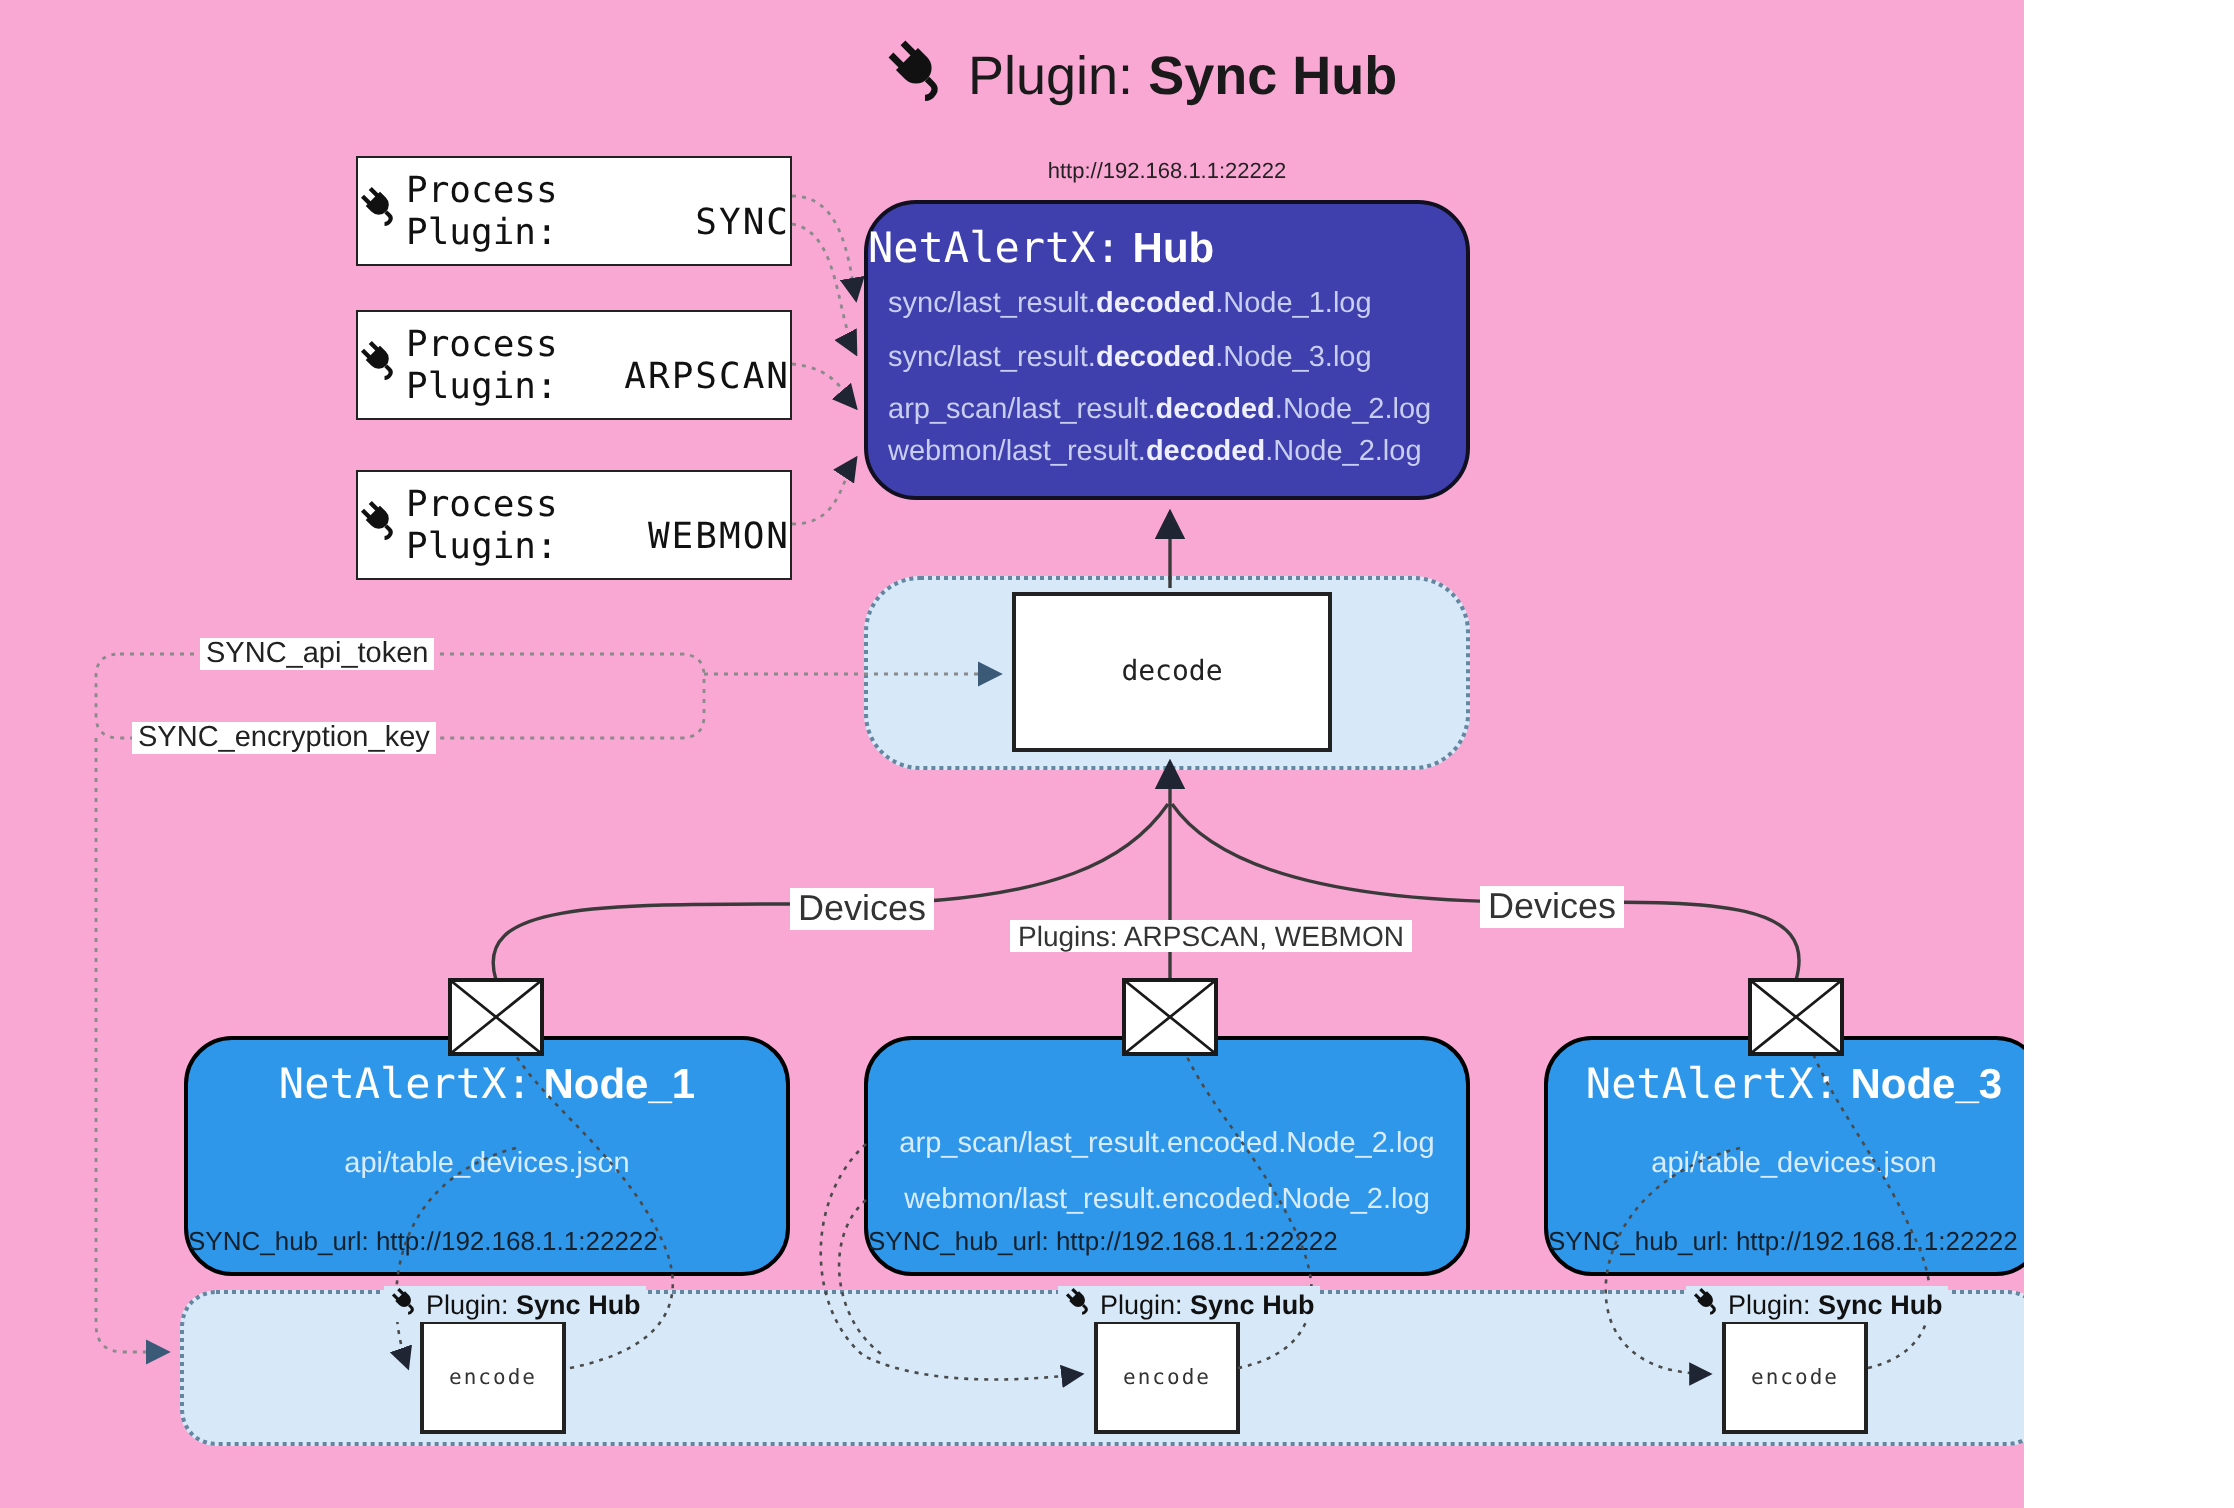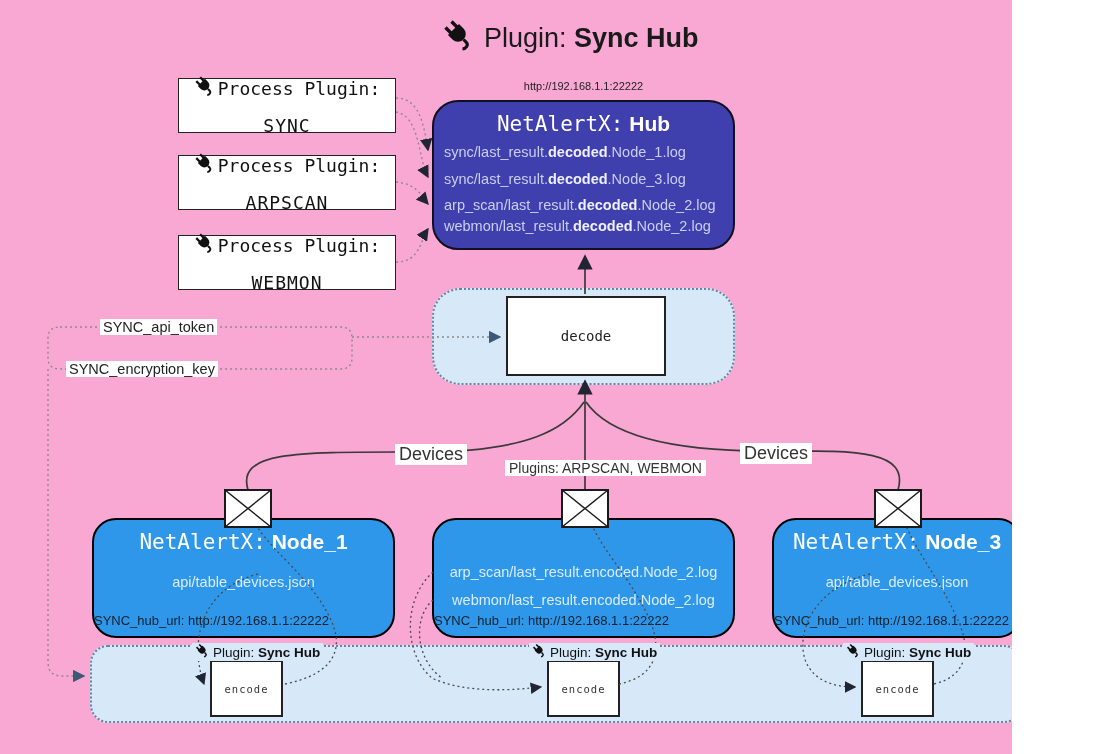--- a/index.html
+++ b/index.html
@@ -2,27 +2,27 @@
 <html><head>
 <meta charset="utf-8">
 <style>
   html,body{margin:0;padding:0;background:#ffffff;}
   .canvas{position:relative;width:1012px;height:754px;background:#f9a8d4;
           font-family:"Liberation Sans",sans-serif;overflow:hidden;}
   .abs{position:absolute;}
   .mono{font-family:"DejaVu Sans Mono",monospace;}
   
   .wbox{background:#fff;border:2px solid #222;box-sizing:border-box;}
-  .procbox{display:flex;flex-direction:column;align-items:center;justify-content:center;
+  .procbox{display:flex;flex-direction:row;align-items:center;justify-content:center;
            gap:2px;border-width:1.5px;}
   .procline1{display:flex;align-items:center;gap:2px;font-size:18px;color:#111;}
   .procline2{font-size:18px;color:#111;letter-spacing:1px;margin-top:12px;}
   
   .hub{background:#3f3fae;border:2px solid #101020;border-radius:26px;box-sizing:border-box;}
-  .hub-title{position:absolute;left:0;right:0;top:10px;text-align:center;color:#fff;font-size:21px;}
+  .hub-title{position:absolute;left:0;right:0;top:10px;text-align:left;color:#fff;font-size:21px;}
   .hub-log{position:absolute;left:10px;right:4px;color:#c8cfee;font-size:14.5px;white-space:nowrap;}
   .hub-log b{color:#eef0ff;}
   
   .node{background:#2e97ea;border:2px solid #000000;border-radius:24px;box-sizing:border-box;}
   .node-title{position:absolute;left:0;right:0;top:10px;text-align:center;color:#fff;font-size:21px;}
   .node-file{position:absolute;left:0;right:0;text-align:center;color:#d9ecfd;font-size:14.5px;white-space:nowrap;}
   .node-url{position:absolute;left:0;right:0;bottom:8px;color:#15202b;font-size:13px;}
   .boldpart{font-weight:bold;font-family:"Liberation Sans",sans-serif;}
   
   .panel{background:#d7e9f9;border:2px dotted #64869f;box-sizing:border-box;}

